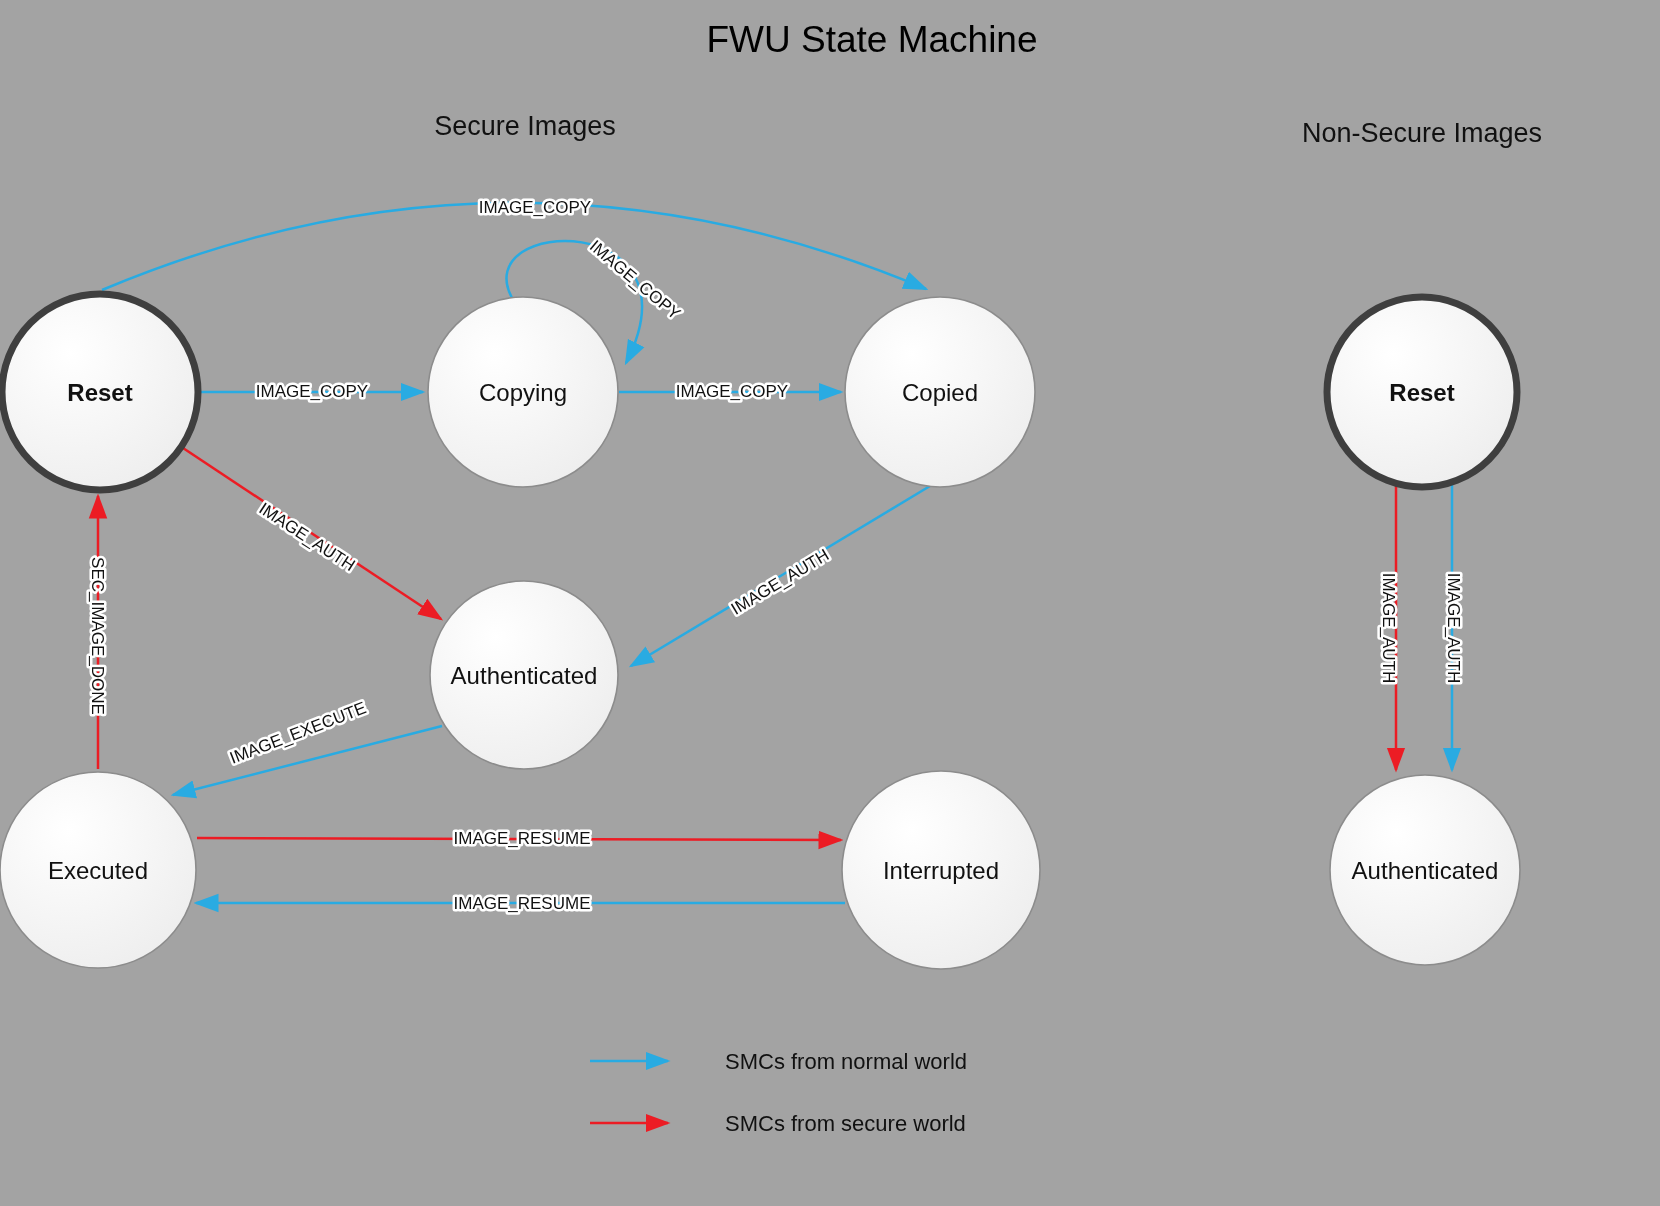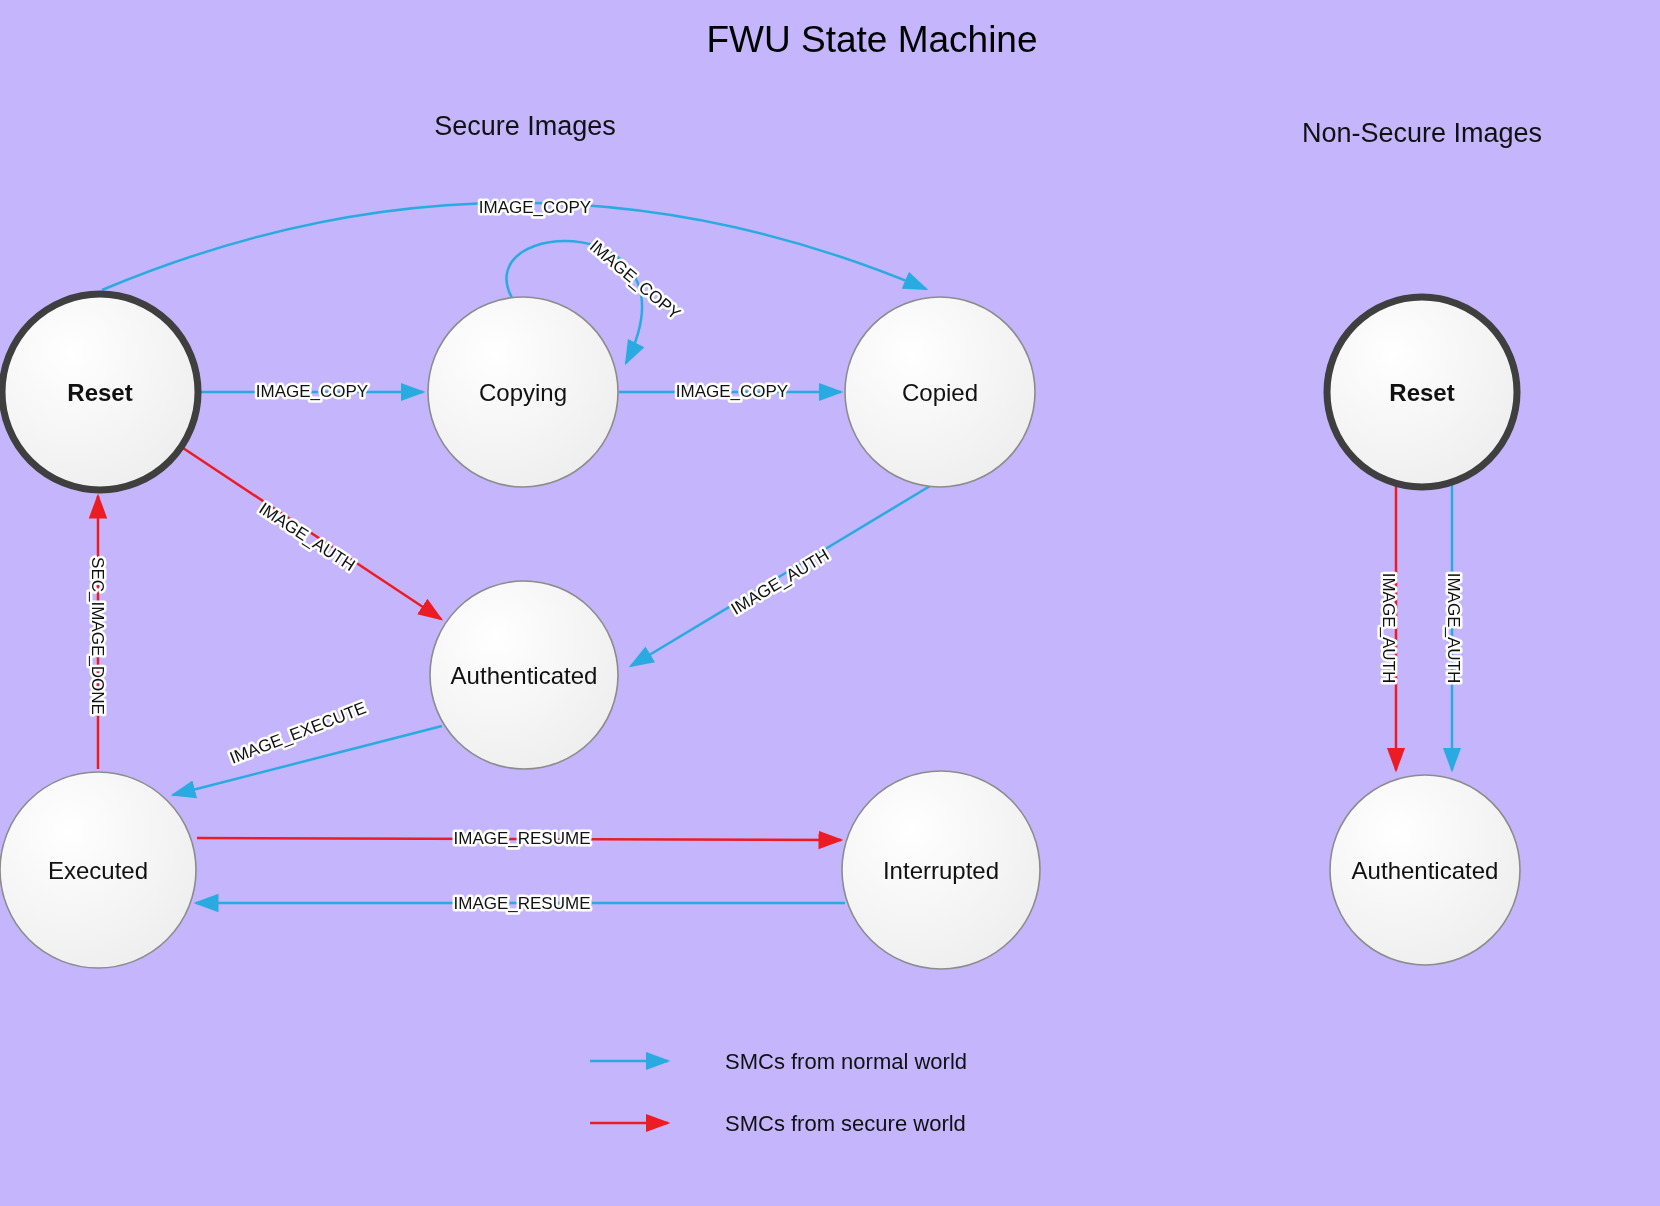--- a/index.html
+++ b/index.html
@@ -4,21 +4,21 @@
 <style>
   html, body {
     margin: 0;
     padding: 0;
     background: #ffffff;
   }
   .canvas {
     position: relative;
     width: 1660px;
     height: 1206px;
-    background: #c4b5fd;
+    background: #a3a3a3;
     font-family: "Liberation Sans", sans-serif;
     overflow: hidden;
   }
   svg text {
     font-family: "Liberation Sans", sans-serif;
   }
   .title {
     font-size: 37px;
     fill: #000000;
     text-anchor: middle;

